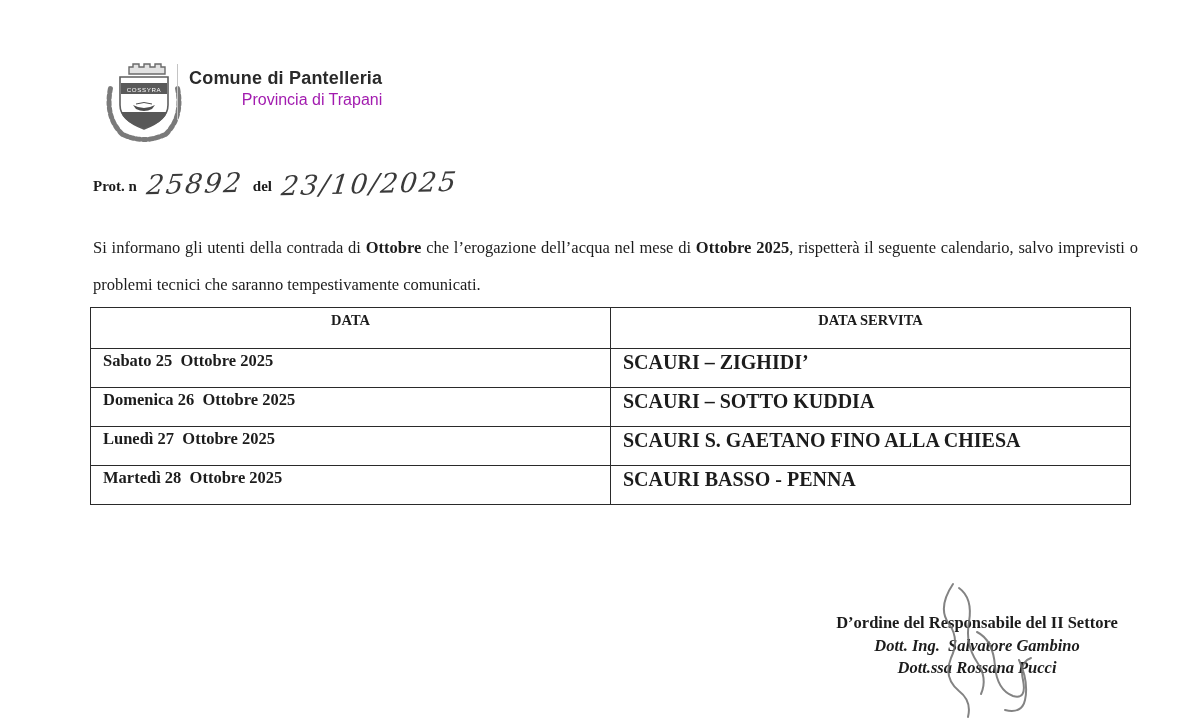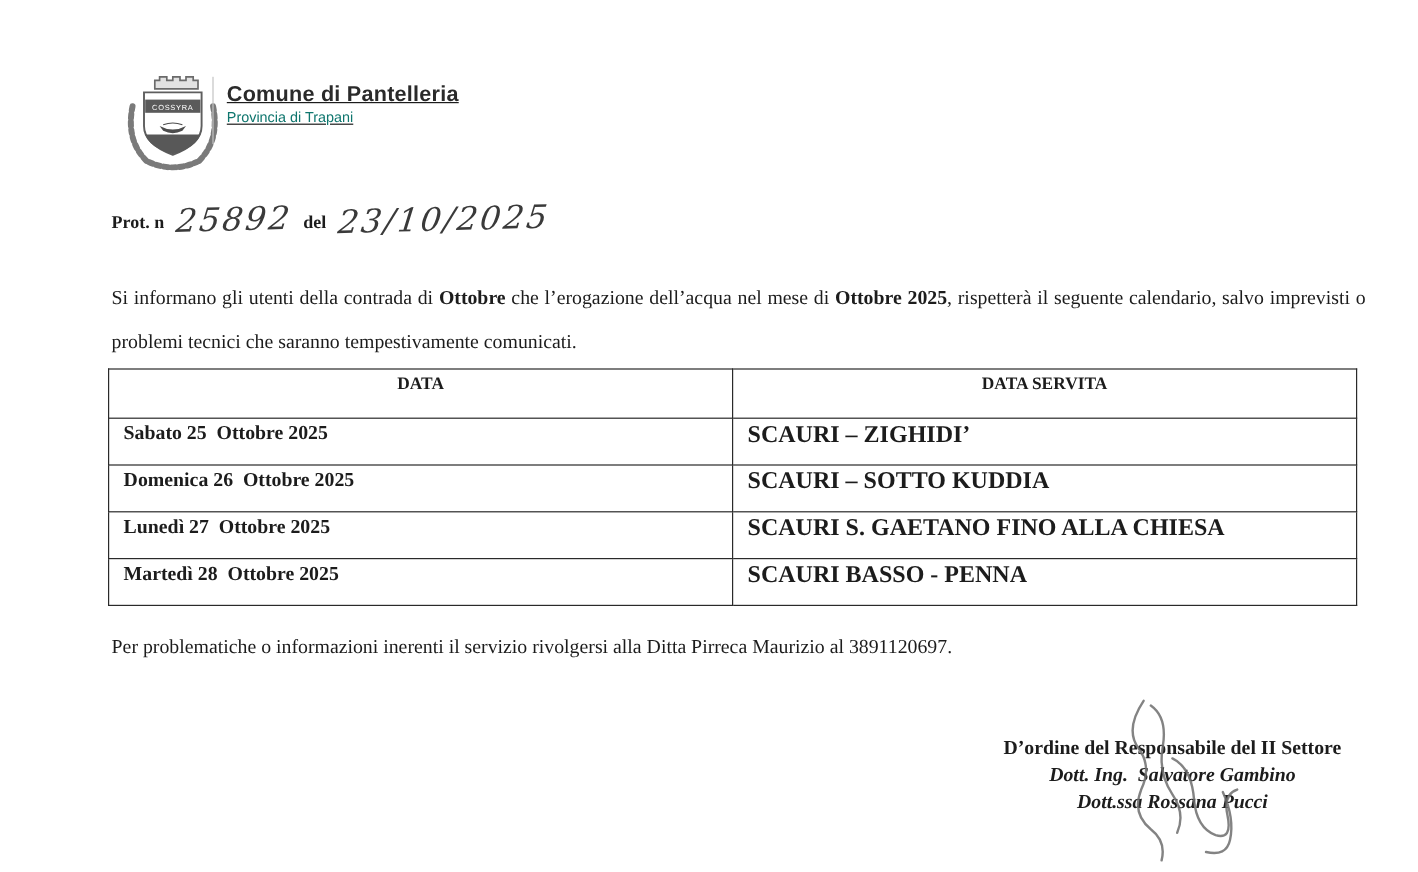--- a/index.html
+++ b/index.html
@@ -9,23 +9,23 @@
     font-family:"Liberation Serif", serif;
     color:#1c1c1c;
     position:relative;
     overflow:hidden;
   }
   .page{position:absolute;inset:0;}
 
   
   .crest{position:absolute;left:102px;top:60px;width:84px;height:82px;}
   .header-divider{position:absolute;left:177px;top:64px;width:1px;height:56px;background:#c4c4c4;}
-  .header-text{position:absolute;left:189px;top:68px;font-family:"Liberation Sans", sans-serif;text-decoration:underline;}
+  .header-text{position:absolute;left:189px;top:68px;font-family:"Liberation Sans", sans-serif;}
   .header-title{font-size:18px;font-weight:bold;color:#2a2a2a;letter-spacing:.2px;}
-  .header-subtitle{font-size:12px;color:#0f766e;margin-top:2px;}
+  .header-subtitle{font-size:16px;color:#a21caf;margin-top:2px;text-align:right;}
 
   
   .prot-line{position:absolute;left:93px;top:166px;height:40px;white-space:nowrap;}
   .prot-label{font-size:15px;font-weight:bold;vertical-align:baseline;}
   .handwrite{
     display:inline-block;
     font-family:"DejaVu Serif", serif;
     font-style:italic;
     font-size:27px;
     letter-spacing:2px;
@@ -132,21 +132,20 @@
         <td class="cell-date">Lunedì 27  Ottobre 2025</td>
         <td class="cell-zone">SCAURI S. GAETANO FINO ALLA CHIESA</td>
       </tr>
       <tr>
         <td class="cell-date">Martedì 28  Ottobre 2025</td>
         <td class="cell-zone">SCAURI BASSO - PENNA</td>
       </tr>
     </tbody>
   </table>
 
-  <div class="footer-note">Per problematiche o informazioni inerenti il servizio rivolgersi alla Ditta Pirreca Maurizio al 3891120697.</div>
 
   <div class="signature">
     <div class="sig-line1">D’ordine del Responsabile del II Settore</div>
     <div class="sig-line2">Dott. Ing.  Salvatore Gambino</div>
     <div class="sig-line3">Dott.ssa Rossana Pucci</div>
   </div>
 
   <svg class="sig-scribble" viewBox="0 0 160 150">
     <g fill="none" stroke="#6e6e6e" stroke-width="2" stroke-linecap="round" opacity="0.85">
       <path d="M38 8 q-16 24 -4 40 q11 15 2 34 q-8 20 8 33 q13 10 9 26"></path>

